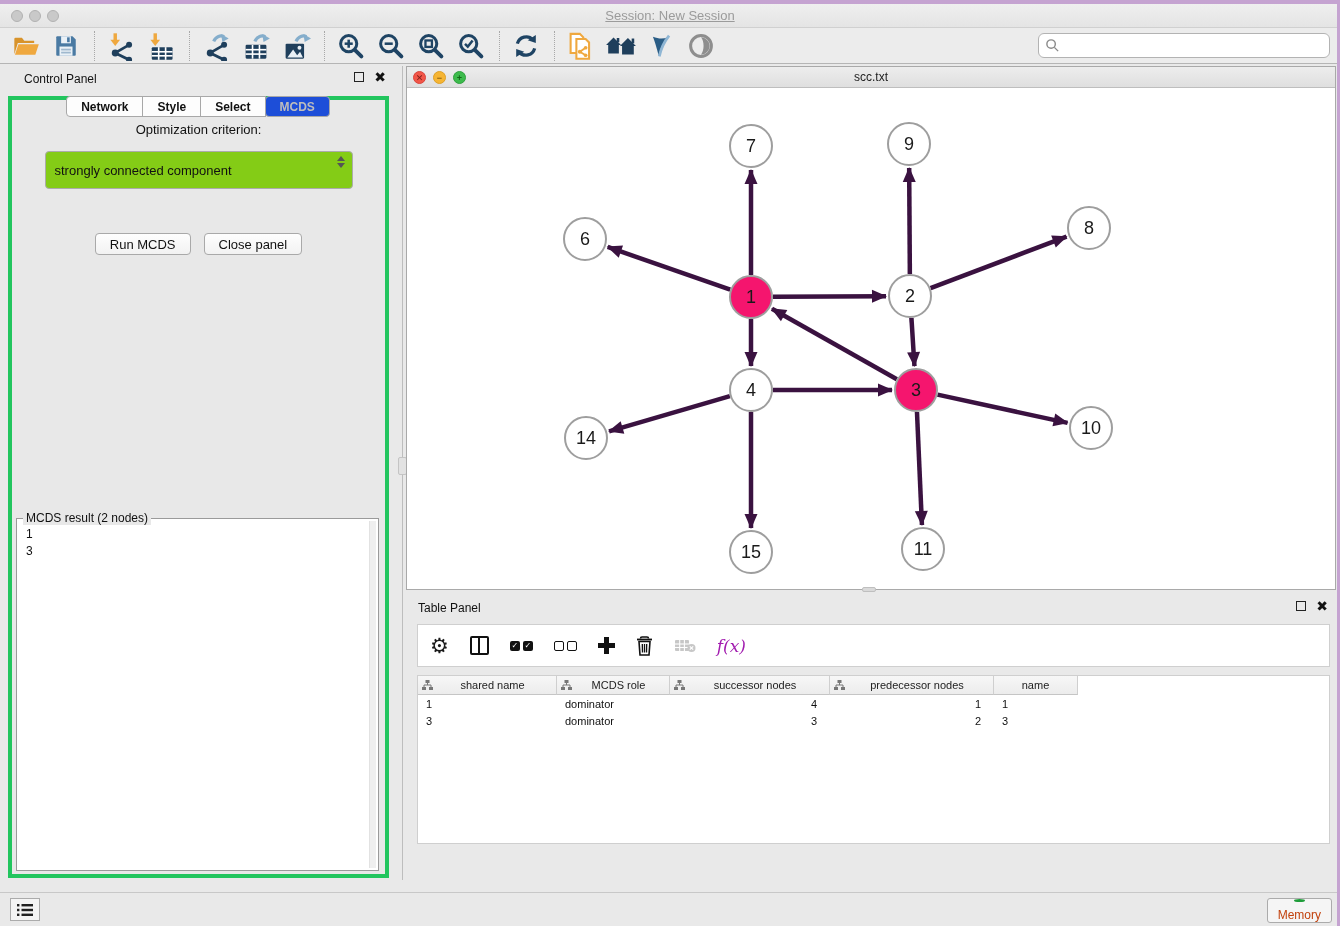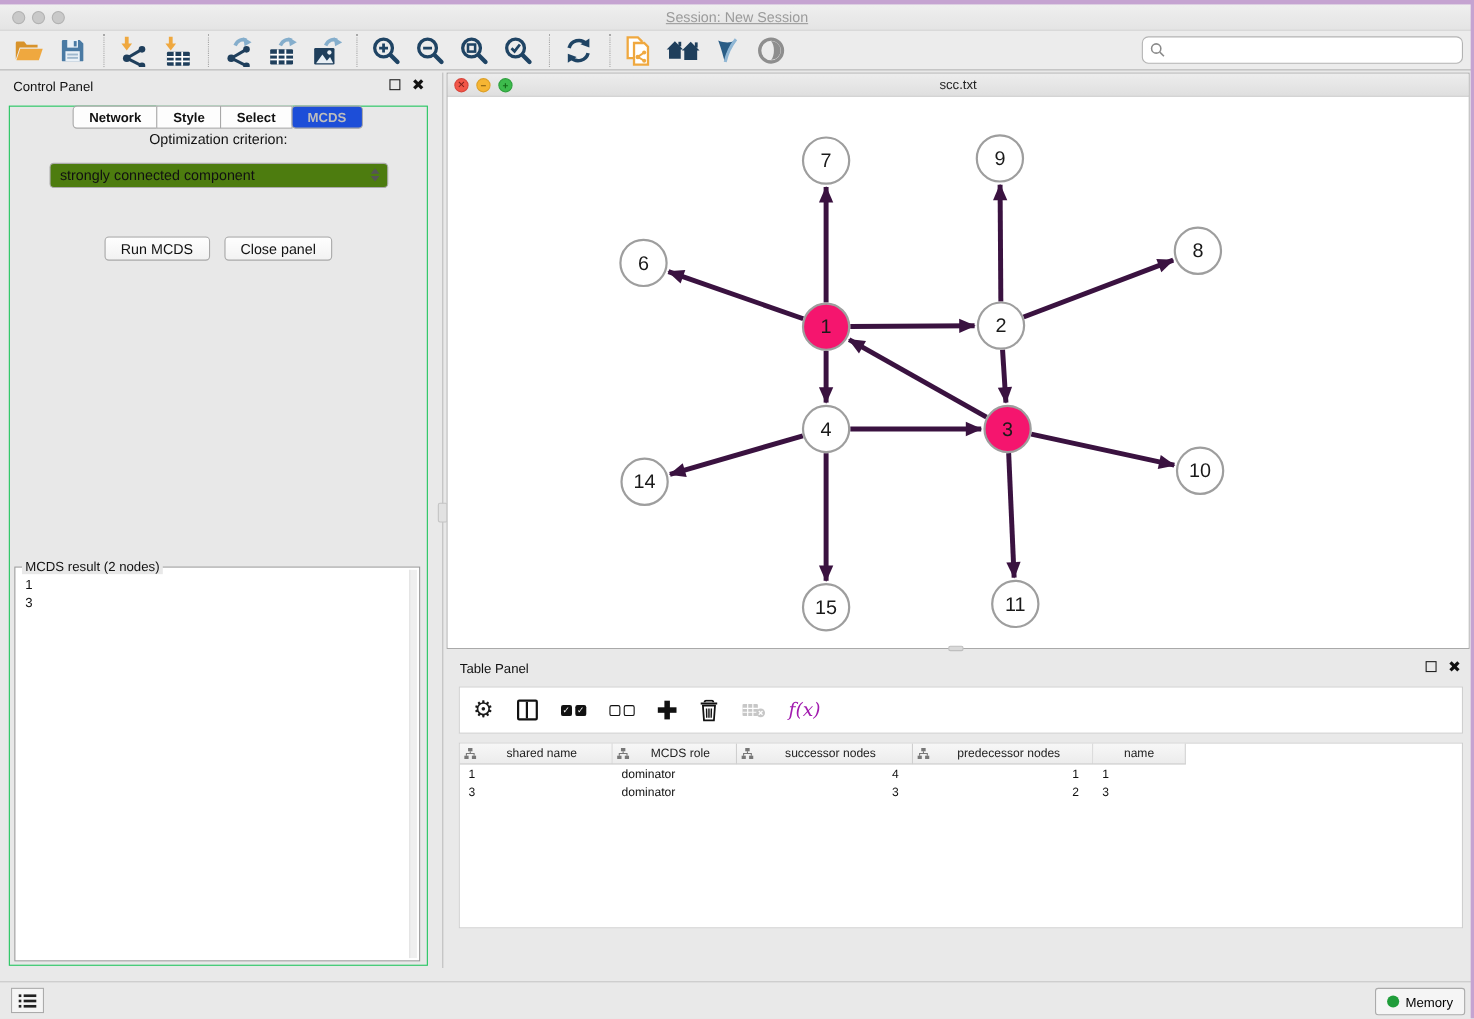--- a/index.html
+++ b/index.html
@@ -18,33 +18,33 @@
   
   .toolbar { position:absolute; left:0; top:28px; width:1340px; height:36px; background:#ECECEC; border-bottom:1px solid #B5B5B5; display:flex; align-items:center; padding-left:10px; }
   .tb-icon { width:32px; height:32px; display:flex; align-items:center; justify-content:center; margin-right:8px; }
   .tb-sep { width:1px; height:30px; border-left:1px dotted #A8A8A8; margin:0 10px 0 4px; }
   .tb-spacer { flex:1; }
   .searchbox { width:292px; height:25px; border:1px solid #B3B3B3; border-radius:6px; background:#fff; margin-right:10px; display:flex; align-items:center; padding-left:6px; }
   .searchbox input { border:none; outline:none; flex:1; font-size:12px; background:transparent; height:100%; }
 
   
   .control-panel { position:absolute; left:0; top:66px; width:396px; height:814px; }
-  .cp-header { position:relative; height:26px; }
+  .cp-header { position:relative; height:26px;margin-left:12px; }
   .cp-title { position:absolute; left:12px; top:6px; font-size:12px; color:#111; }
   .float-ico { width:10px; height:10px; border:1.5px solid #222; display:inline-block; }
   .close-ico { font-size:14px; font-weight:bold; color:#111; line-height:10px; }
   .hdr-btns { position:absolute; right:10px; top:6px; display:flex; gap:10px; align-items:center; }
   .cp-tabs { position:relative; z-index:2; display:flex; justify-content:center; margin-top:4px; }
   .seg-tab { height:21px; padding:0 14px; background:#FDFDFD; border:1px solid #A8A8A8; margin-left:-1px; font-size:12px; font-weight:600; color:#111; display:flex; align-items:center; }
   .seg-tab:first-child { border-radius:4px 0 0 4px; margin-left:0; }
   .seg-tab:last-child { border-radius:0 4px 4px 0; }
   .seg-tab.sel-gray { background:#1d4ed8; color:#BDBDBD; border-radius:4px; }
-  .cp-body { position:absolute; left:8px; right:7px; top:30px; bottom:2px; border:1px solid #22c55e; background:#E8E8E8; }
+  .cp-body { position:absolute; left:8px; right:7px; top:30px; bottom:2px; border:4px solid #22c55e; background:#E8E8E8; }
   .opt-label { text-align:center; margin-top:22px; font-size:13px; color:#111; }
-  .dropdown { position:relative; margin:14px auto 0; width:308px; height:23px; background:#4d7c0f; border:1px solid #ABABAB; border-radius:4px; font-size:13px; display:flex; align-items:center; padding-left:9px; color:#111; }
+  .dropdown { position:relative; margin:14px auto 0; width:308px; height:38px; background:#84cc16; border:1px solid #ABABAB; border-radius:4px; font-size:13px; display:flex; align-items:center; padding-left:9px; color:#111; }
   .dd-arrows { position:absolute; right:7px; top:4px; display:flex; flex-direction:column; gap:2px; }
   .dd-arrows i { display:block; width:0; height:0; border-left:4px solid transparent; border-right:4px solid transparent; }
   .dd-up { border-bottom:5px solid #555; }
   .dd-down { border-top:5px solid #555; }
   .cp-buttons { display:flex; justify-content:center; gap:13px; margin-top:12px; }
   .push-btn { height:22px; padding:0 14px; background:linear-gradient(#FEFEFE,#F2F2F2); border:1px solid #A9A9A9; border-radius:4px; font-size:13px; color:#111;margin-top:32px; }
   .mcds-box { position:absolute; left:4px; right:6px; top:418px; bottom:3px; border:1px solid #9A9A9A; background:#fff; }
   .mcds-legend { position:absolute; left:6px; top:-8px; background:#E8E8E8; padding:0 3px; font-size:12px; color:#111; }
   .mcds-lines { position:absolute; inset:3px 10px 3px 3px; font-size:12px; line-height:17px; color:#111; padding:4px 0 0 6px; }
   .mcds-scroll { position:absolute; right:2px; top:2px; bottom:2px; width:7px; background:#EFEFEF; border-left:1px solid #E2E2E2; }
@@ -84,21 +84,21 @@
   .th .lbl { flex:1; text-align:center; }
   .trow { display:flex; height:17px; font-size:11px; color:#111; align-items:center; }
   .td { padding:0 8px; white-space:nowrap; overflow:hidden; }
   .num { text-align:right; padding-right:13px; }
   .tp-tabs { position:absolute; left:0; right:0; bottom:13px; display:flex; justify-content:center; }
   .tp-tabs .seg-tab { height:22px; }
 
   
   .statusbar { position:absolute; left:0; bottom:0; width:1340px; height:34px; background:#E9E9E9; border-top:1px solid #C8C8C8; }
   .list-btn { position:absolute; left:10px; top:5px; width:30px; height:23px; background:#F5F5F5; border:1px solid #ABABAB; display:flex; align-items:center; justify-content:center; }
-  .mem-btn { position:absolute; right:8px; top:5px; height:25px; background:#F5F5F5; border:1px solid #ABABAB; border-radius:3px; display:flex; align-items:center; gap:6px; padding:0 10px; font-size:12px; color:#000000; }
+  .mem-btn { position:absolute; right:8px; top:5px; height:25px; background:#F5F5F5; border:1px solid #ABABAB; border-radius:3px; display:flex; align-items:center; gap:6px; padding:0 10px; font-size:12px; color:#c2410c;flex-direction:column; }
   .mem-dot { width:11px; height:11px; border-radius:50%; background:#1F9D3A; }
 </style>
 </head>
 <body>
 
 <div class="purple-top"></div>
 <div class="purple-right"></div>
 
 <div class="titlebar">
   <span class="traffic t-gray" style="left:11px"></span>

